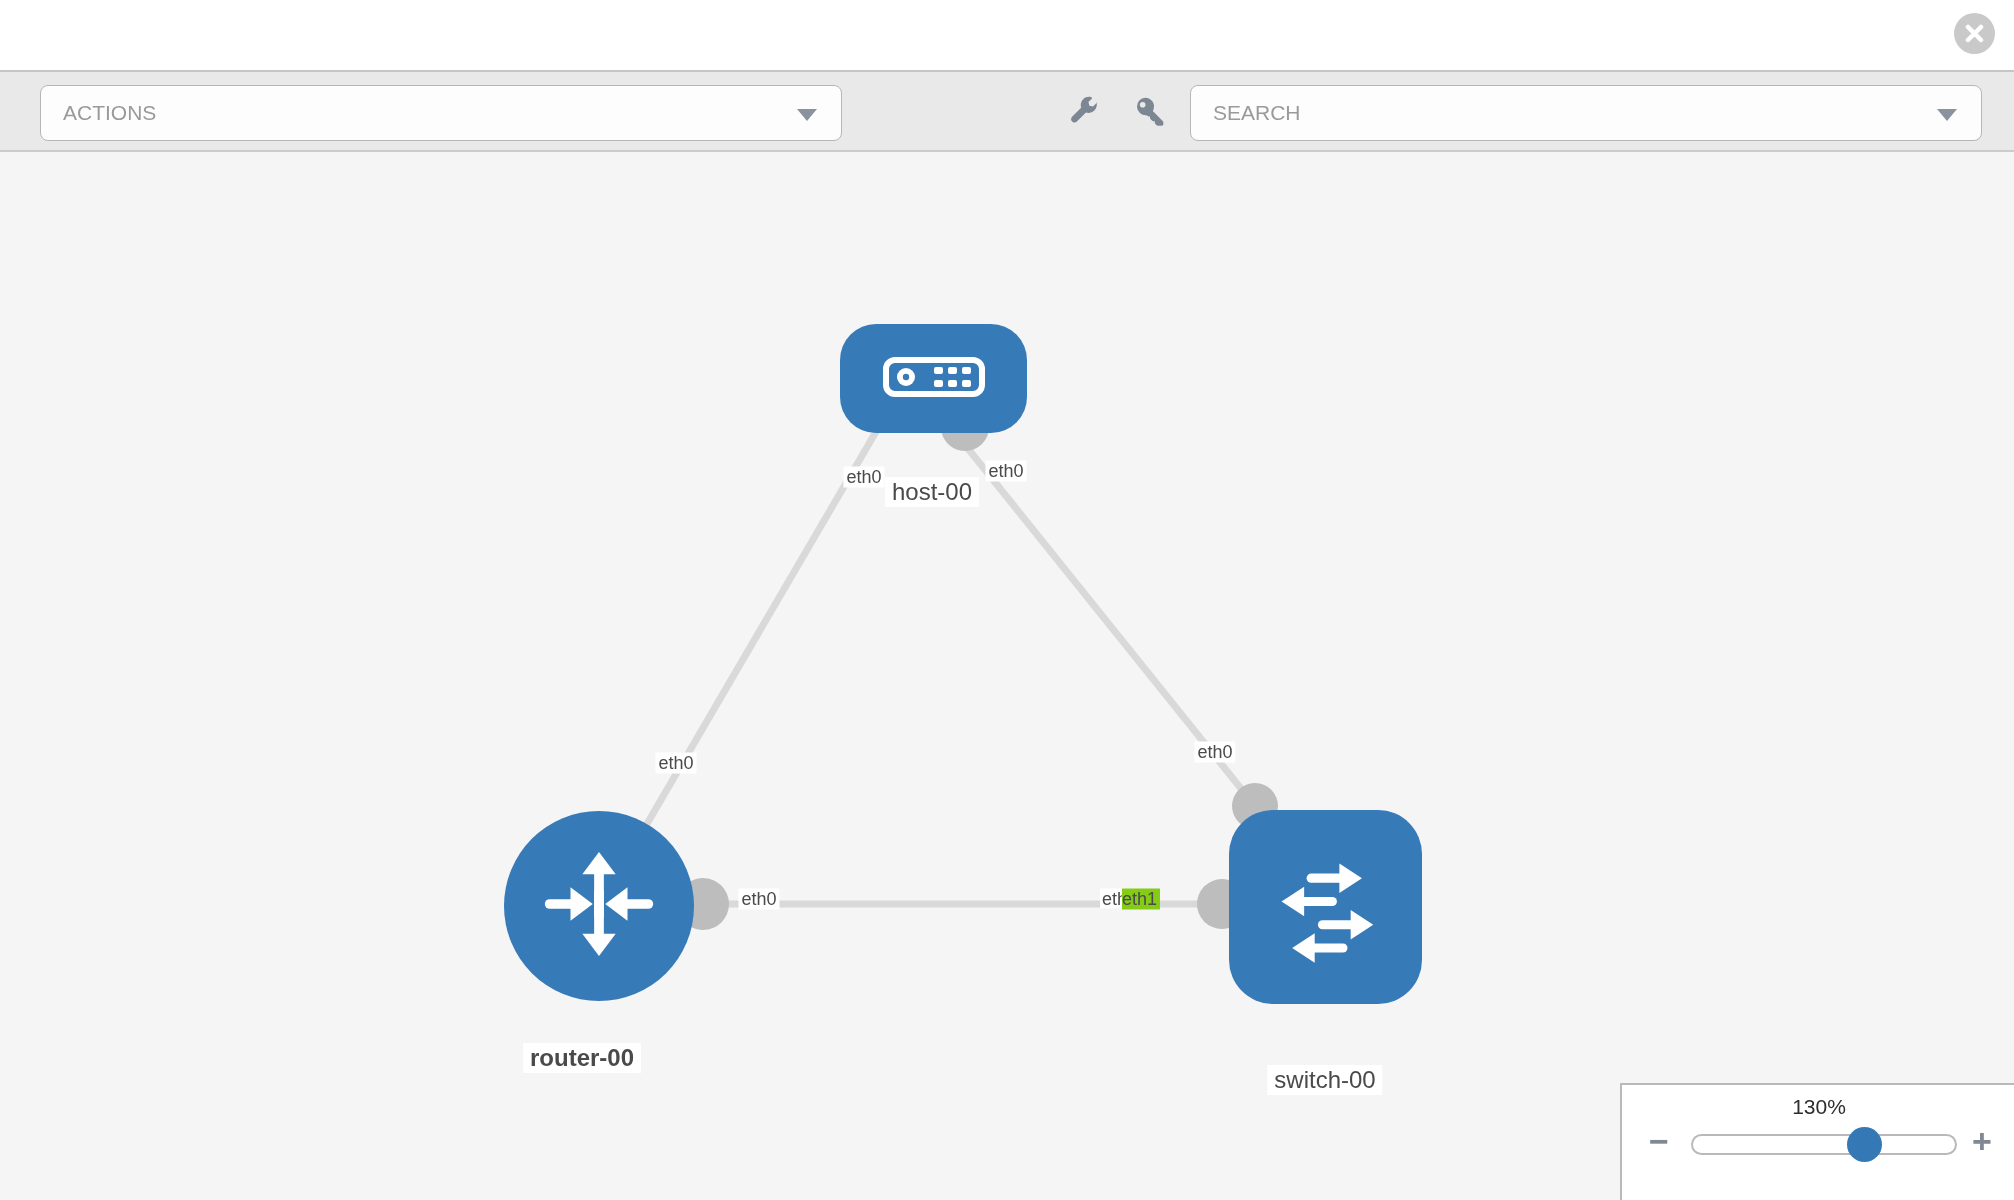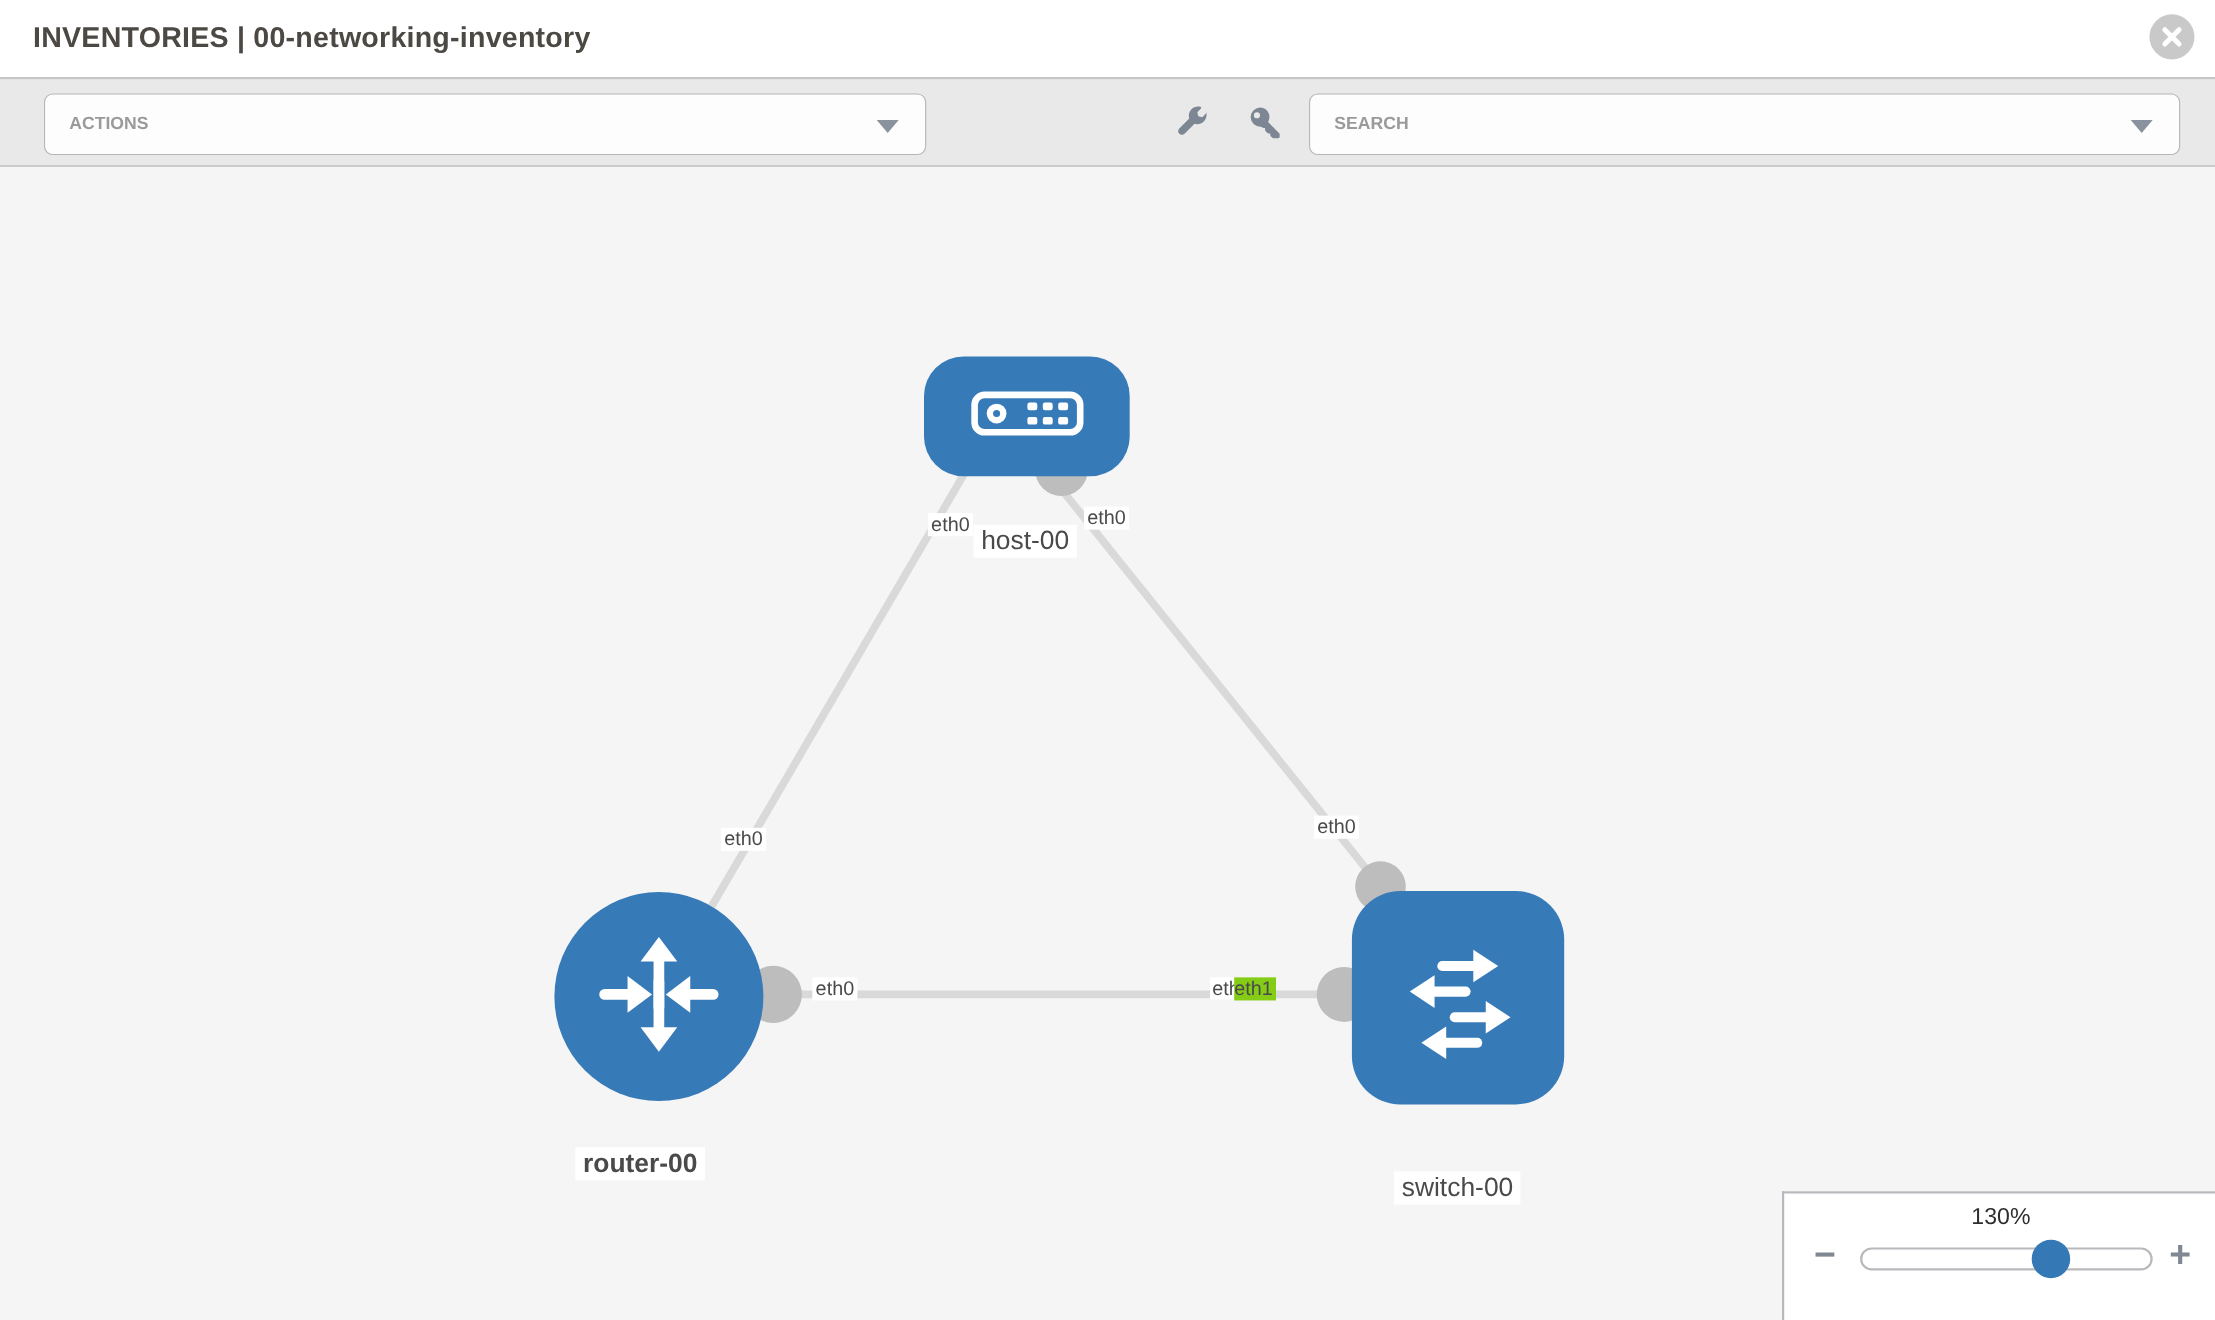--- a/index.html
+++ b/index.html
@@ -23,21 +23,21 @@
   
   .toolbar{
     position:absolute;left:0;top:70px;width:2014px;height:78px;background:#e9e9e9;
     border-top:2px solid #c6c6c6;border-bottom:2px solid #cbcbcb;
   }
   .select-box{
     position:absolute;top:13px;height:54px;background:#fdfdfd;
     border:1px solid #b6b6ba;border-radius:8px;cursor:pointer;
   }
   .select-box .select-label{
-    display:block;line-height:54px;padding-left:22px;font-size:16px;color:#9a9a9a;font-weight:bold;
+    display:block;line-height:54px;padding-left:22px;font-size:21px;color:#9a9a9a;
   }
   .caret{
     position:absolute;right:24px;top:23px;width:0;height:0;
     border-left:10px solid transparent;border-right:10px solid transparent;
     border-top:12px solid #8a929e;
   }
   .actions-box{left:40px;width:800px;}
   .search-box{left:1190px;width:790px;}
   .tool-btn{
     position:absolute;top:22px;width:44px;height:36px;background:none;border:none;
@@ -87,21 +87,20 @@
   }
   .zoom-thumb{
     position:absolute;left:154px;top:-9px;width:35px;height:35px;border-radius:50%;
     background:#3478b6;cursor:grab;
   }
 </style>
 </head>
 <body>
 
 <div class="header">
-  <div class="page-title">INVENTORIES | 00-networking-inventory</div>
   <button class="close-btn">
     <span>
       <svg width="19" height="19" viewBox="0 0 19 19">
         <line x1="3" y1="3" x2="16" y2="16" stroke="#ffffff" stroke-width="4.5" stroke-linecap="round"></line>
         <line x1="16" y1="3" x2="3" y2="16" stroke="#ffffff" stroke-width="4.5" stroke-linecap="round"></line>
       </svg>
     </span>
   </button>
 </div>
 

